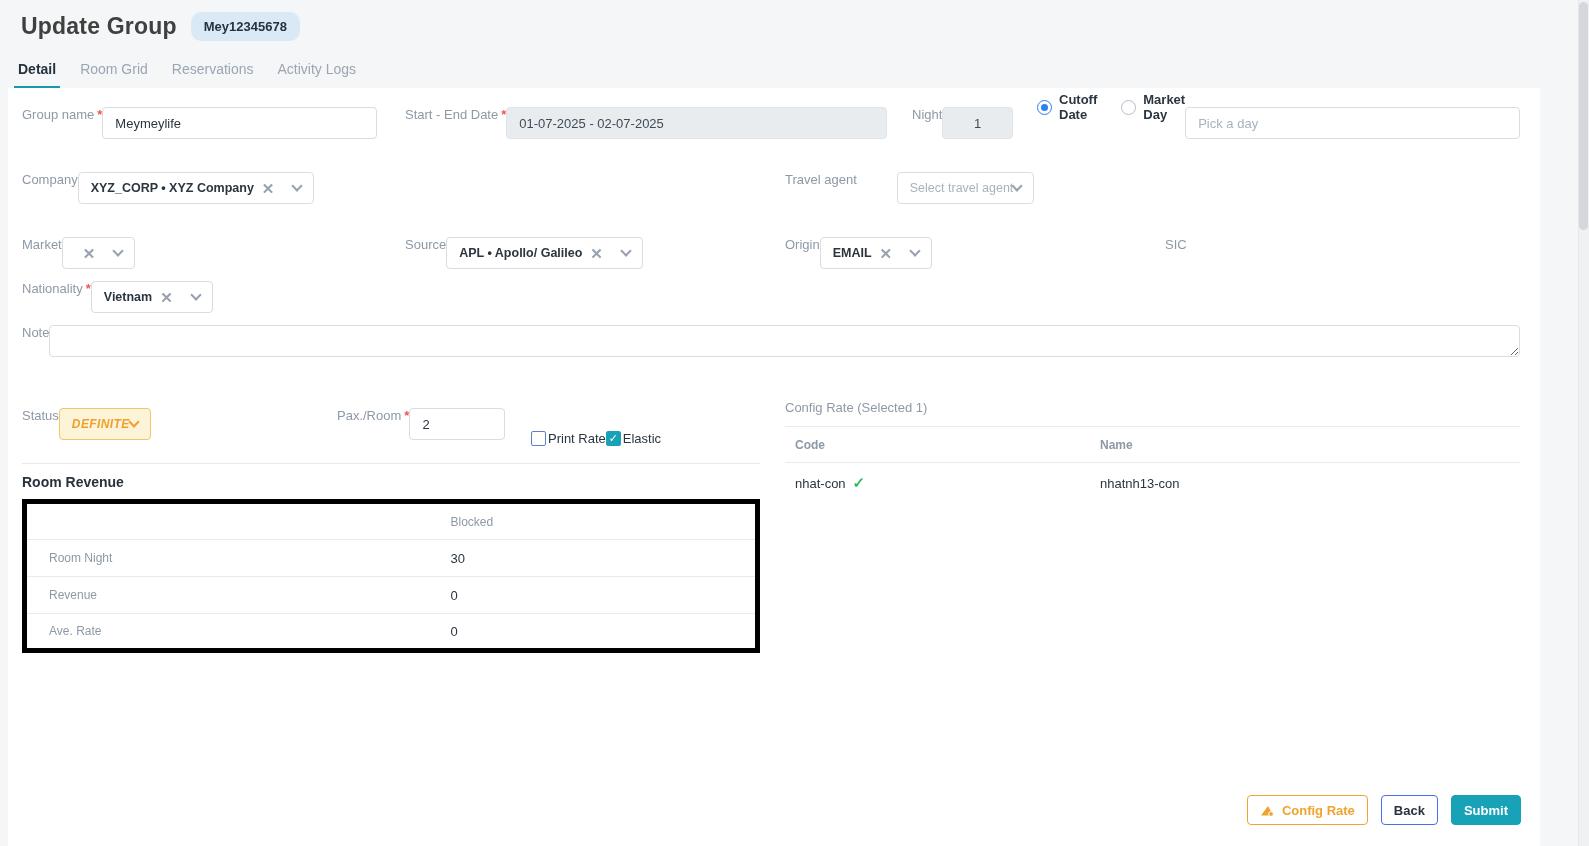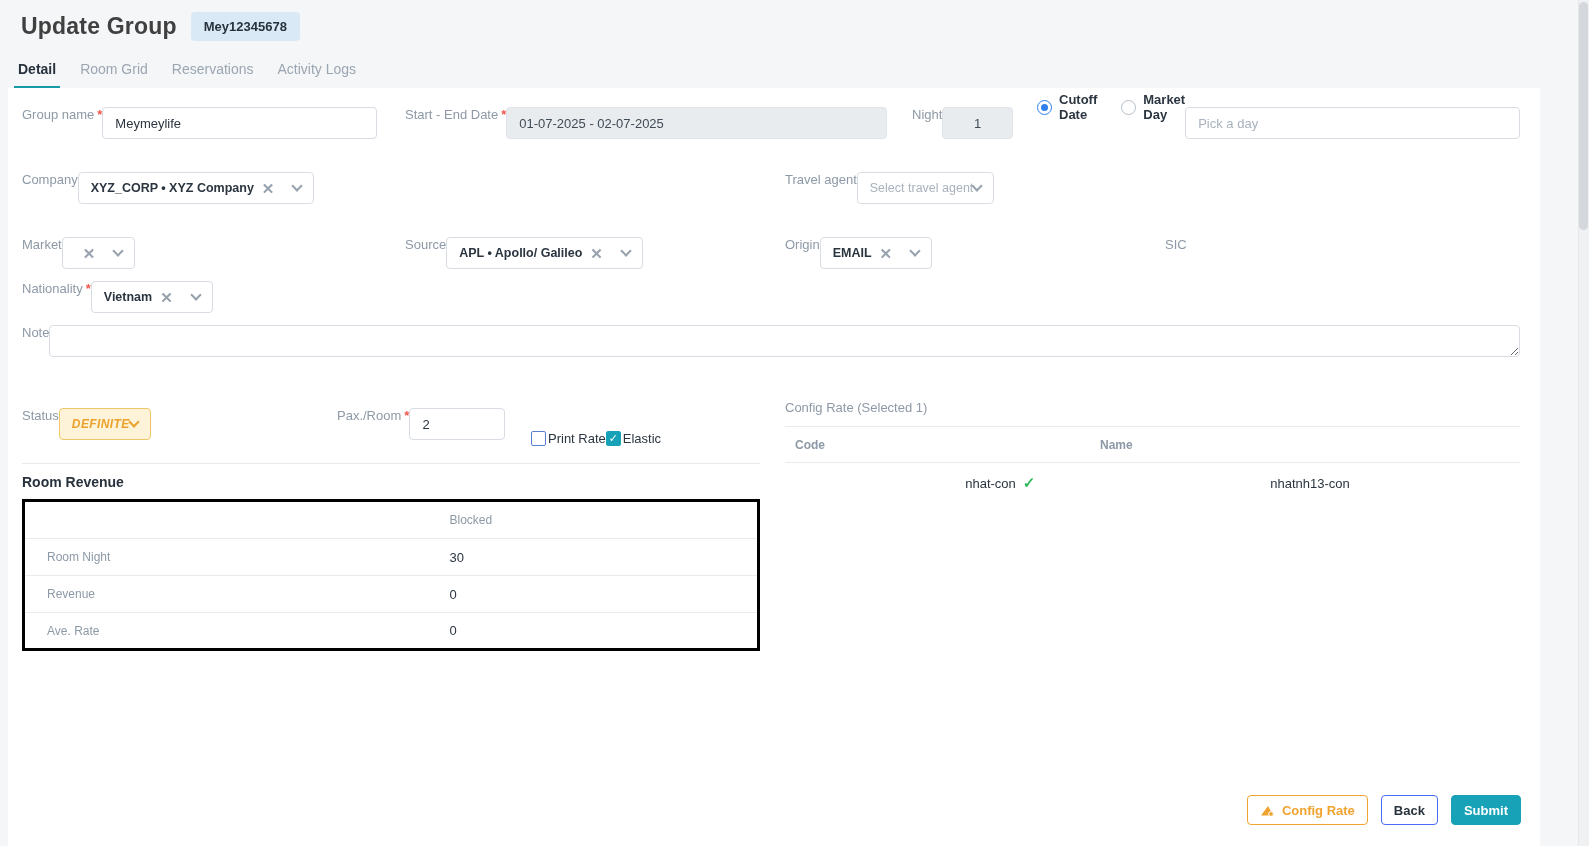--- a/index.html
+++ b/index.html
@@ -6,21 +6,21 @@
   html,body { margin:0; padding:0; }
   body {
     width:1589px; height:846px; position:relative; overflow:hidden;
     background:#f5f6f8; font-family:"Liberation Sans", sans-serif; color:#2b3540;
   }
   
   .page-header { padding:10px 0 0 21px; }
   .title-row { display:flex; align-items:center; gap:14px; height:33px; }
   .page-title { font-size:23px; font-weight:700; color:#404040; margin:0; letter-spacing:.2px; }
   .group-badge { background:#d9eaf6; color:#27323d; font-size:13px; font-weight:600;
-    padding:8px 13px; border-radius:4px; line-height:1; }
+    padding:8px 13px; border-radius:10px; line-height:1; }
   .tabs { display:flex; gap:16px; margin:14px 0 0 -7px; }
   .tab { font-size:14px; color:#9ba6b2; padding:4px 4px 9px 4px; cursor:pointer; border-bottom:2px solid transparent; }
   .tab.active { color:#27323d; font-weight:700; border-bottom:2px solid #1899a9; }
   
   .card { position:absolute; left:8px; top:88px; width:1532px; height:758px; background:#ffffff; }
   .content { padding:19px 0 0 14px; width:1512px; }
   .form-row { display:flex; }
   .field { display:flex; flex-direction:row; }
   .field-label { font-size:13px; color:#8d99a6; margin-bottom:8px; height:15px; line-height:15px; white-space:nowrap; }
   .req { color:#f2574d; margin-left:3px; font-weight:700; }
@@ -59,51 +59,51 @@
   
   .note-area { height:32px; width:100%; border:1px solid #d8dde3; border-radius:4px; resize:vertical;
     font-family:"Liberation Sans",sans-serif; font-size:13px; padding:6px 12px; outline:none; }
   
   .bottom-zone { display:flex; margin-top:43px; }
   .left-col { width:738px; padding-top:8px; }
   .right-col { width:735px; margin-left:25px; }
   .hr { border:none; border-top:1px solid #e8ebee; margin:15px 0 0 0; }
   .section-heading { font-size:14px; font-weight:700; color:#27323d; margin:10px 0 9px 0; }
   
-  .rev-table { width:738px; border-collapse:collapse; border:3px solid #000000; }
+  .rev-table { width:738px; border-collapse:collapse; border:5px solid #000000; }
   .rev-table th, .rev-table td { border-top:1px solid #e8ebee; text-align:left; font-weight:400; }
   .rev-table tr:first-child th { border-top:none; }
   .rev-table th { height:38px; font-size:12px; color:#8d99a6; }
   .rev-table td { height:37px; }
   .rev-c1 { width:426px; padding-left:22px; font-size:12px; color:#8d99a6; }
   .rev-c2 { padding-left:0; font-size:13px; color:#2b3540; }
   
   .cfg-title { font-size:13px; color:#8d99a6; padding-bottom:11px; border-bottom:1px solid #e8ebee; }
   .cfg-head { display:flex; height:36px; align-items:center; border-bottom:1px solid #e8ebee; }
   .cfg-col-code { width:315px; padding-left:10px; font-size:12px; font-weight:600; color:#8d99a6; }
   .cfg-col-name { font-size:12px; font-weight:600; color:#8d99a6; }
-  .cfg-row { display:flex; height:40px; align-items:center; cursor:pointer;justify-content:center; }
+  .cfg-row { display:flex; height:40px; align-items:center; cursor:pointer; }
   .cfg-code { width:315px; padding-left:10px; font-size:13px; color:#2b3540; display:flex; align-items:center; gap:7px; }
   .cfg-name { font-size:13px; color:#2b3540; }
   .check-green { color:#2eb85c; font-size:15px; font-weight:700; }
   
   .footer { position:absolute; right:68px; top:795px; display:flex; gap:13px; }
   .btn { height:30px; border-radius:4px; font-family:"Liberation Sans",sans-serif; font-size:13px; font-weight:700;
     display:flex; align-items:center; justify-content:center; padding:0 12px; background:#fff; cursor:pointer; }
   .btn-config { border:1px solid #f0a32e; color:#f0a32e; gap:7px; }
   .btn-back { border:1px solid #4a6cf7; color:#27323d; min-width:45px; }
   .btn-submit { background:#17a2b8; border:1px solid #17a2b8; color:#ffffff; min-width:59px; }
   
   .scroll-track { position:absolute; right:0; top:0; width:11px; height:846px; background:#f0f1f3; border-left:1px solid #e6e8ea; }
   .scroll-thumb { position:absolute; right:1px; top:2px; width:9px; height:228px; background:#d4d8dd; border-radius:5px; }
   
   .mb-33 { margin-bottom:33px; } .mb-12 { margin-bottom:12px; }
   .gap-28 { margin-left:28px; } .gap-25 { margin-left:25px; } .gap-24 { margin-left:24px; } .gap-26 { margin-left:26px; }
   .w-355 { width:355px; } .w-482 { width:482px; } .w-101 { width:101px; } .w-483 { width:483px; }
-  .w-738 { width:738px; } .w-735 { width:735px; } .w-291 { width:291px; } .w-168 { width:168px; } .w-full { width:1498px; }
+  .w-738 { width:738px; } .w-735 { width:735px;gap:40px; } .w-291 { width:291px; } .w-168 { width:168px; } .w-full { width:1498px; }
 </style>
 </head>
 <body>
 
 <div class="page-header">
   <div class="title-row">
     <h1 class="page-title">Update Group</h1>
     <span class="group-badge">Mey12345678</span>
   </div>
   <div class="tabs">

